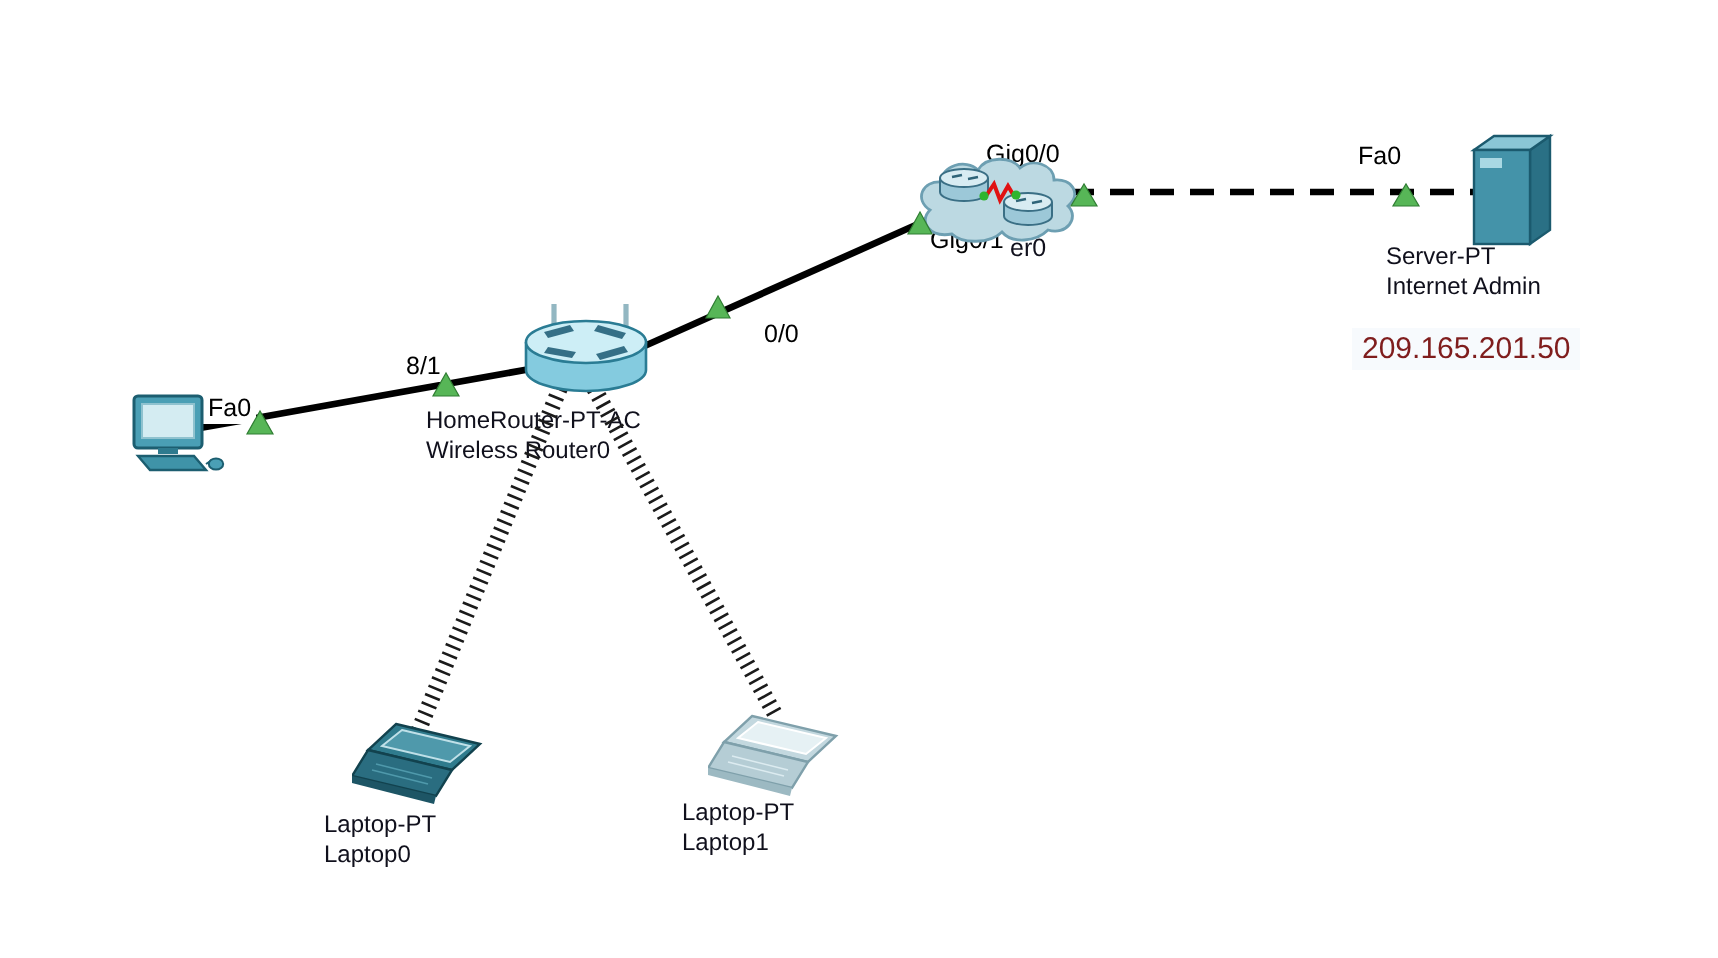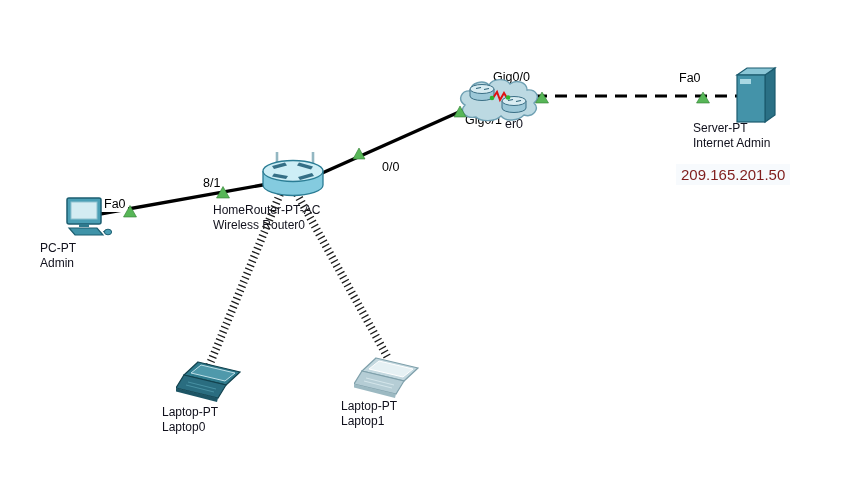--- a/index.html
+++ b/index.html
@@ -17,24 +17,20 @@
               background:var(--port-label-bg,#fff);padding:0 2px;white-space:nowrap;}
   .name-fragment{position:absolute;z-index:3;font-size:12.5px;color:var(--label-text,#10101c);text-align:center;}
   .ip-note{position:absolute;z-index:3;font-size:15px;color:#7f1d1d;background:var(--note-bg,#f7fafd);
            padding:2px 5px;white-space:nowrap;}
 </style>
 </head>
 <body>
 
 <div id="canvas">
 
-  <div class="dev-label" style="left:38px;top:241px;width:100px;">
-    <span>PC-PT</span><br>
-    <span>Admin</span>
-  </div>
   <div class="dev-label" style="left:211px;top:203px;width:160px;">
     <span>HomeRouter-PT-AC</span><br>
     <span>Wireless Router0</span>
   </div>
   <div class="dev-label" style="left:691px;top:121px;width:130px;">
     <span>Server-PT</span><br>
     <span>Internet Admin</span>
   </div>
   <div class="dev-label" style="left:160px;top:405px;width:100px;">
     <span>Laptop-PT</span><br>

